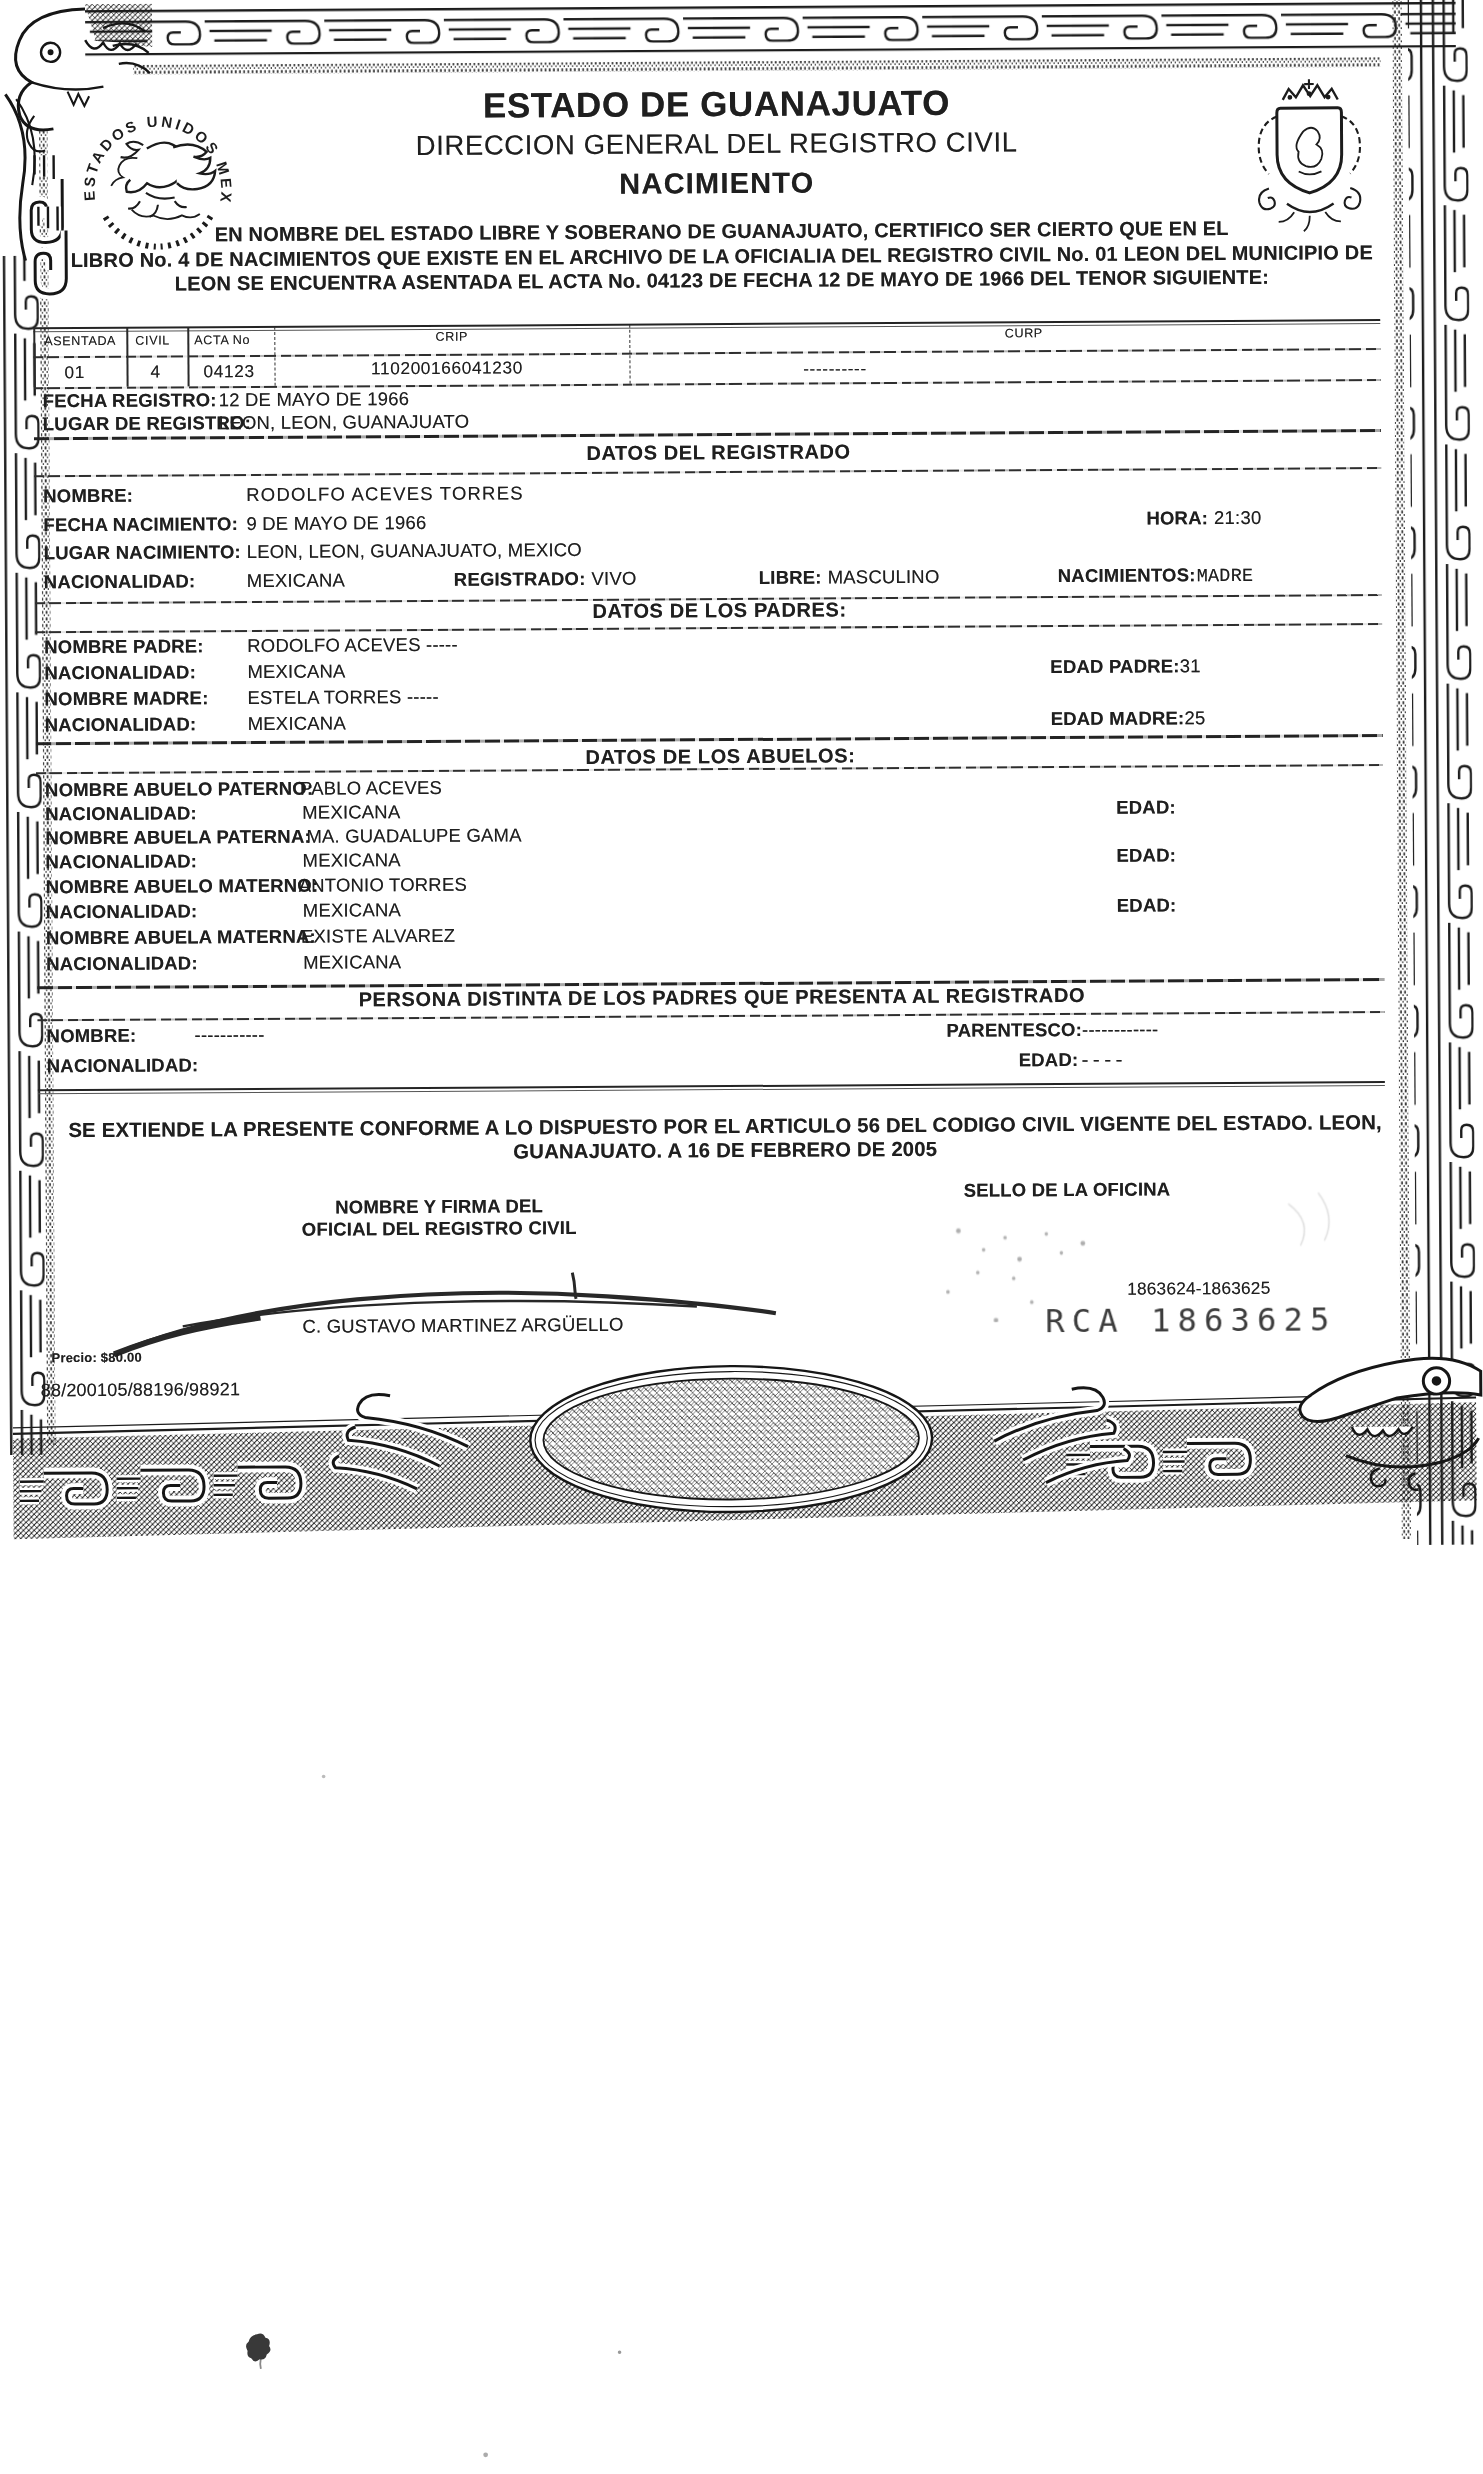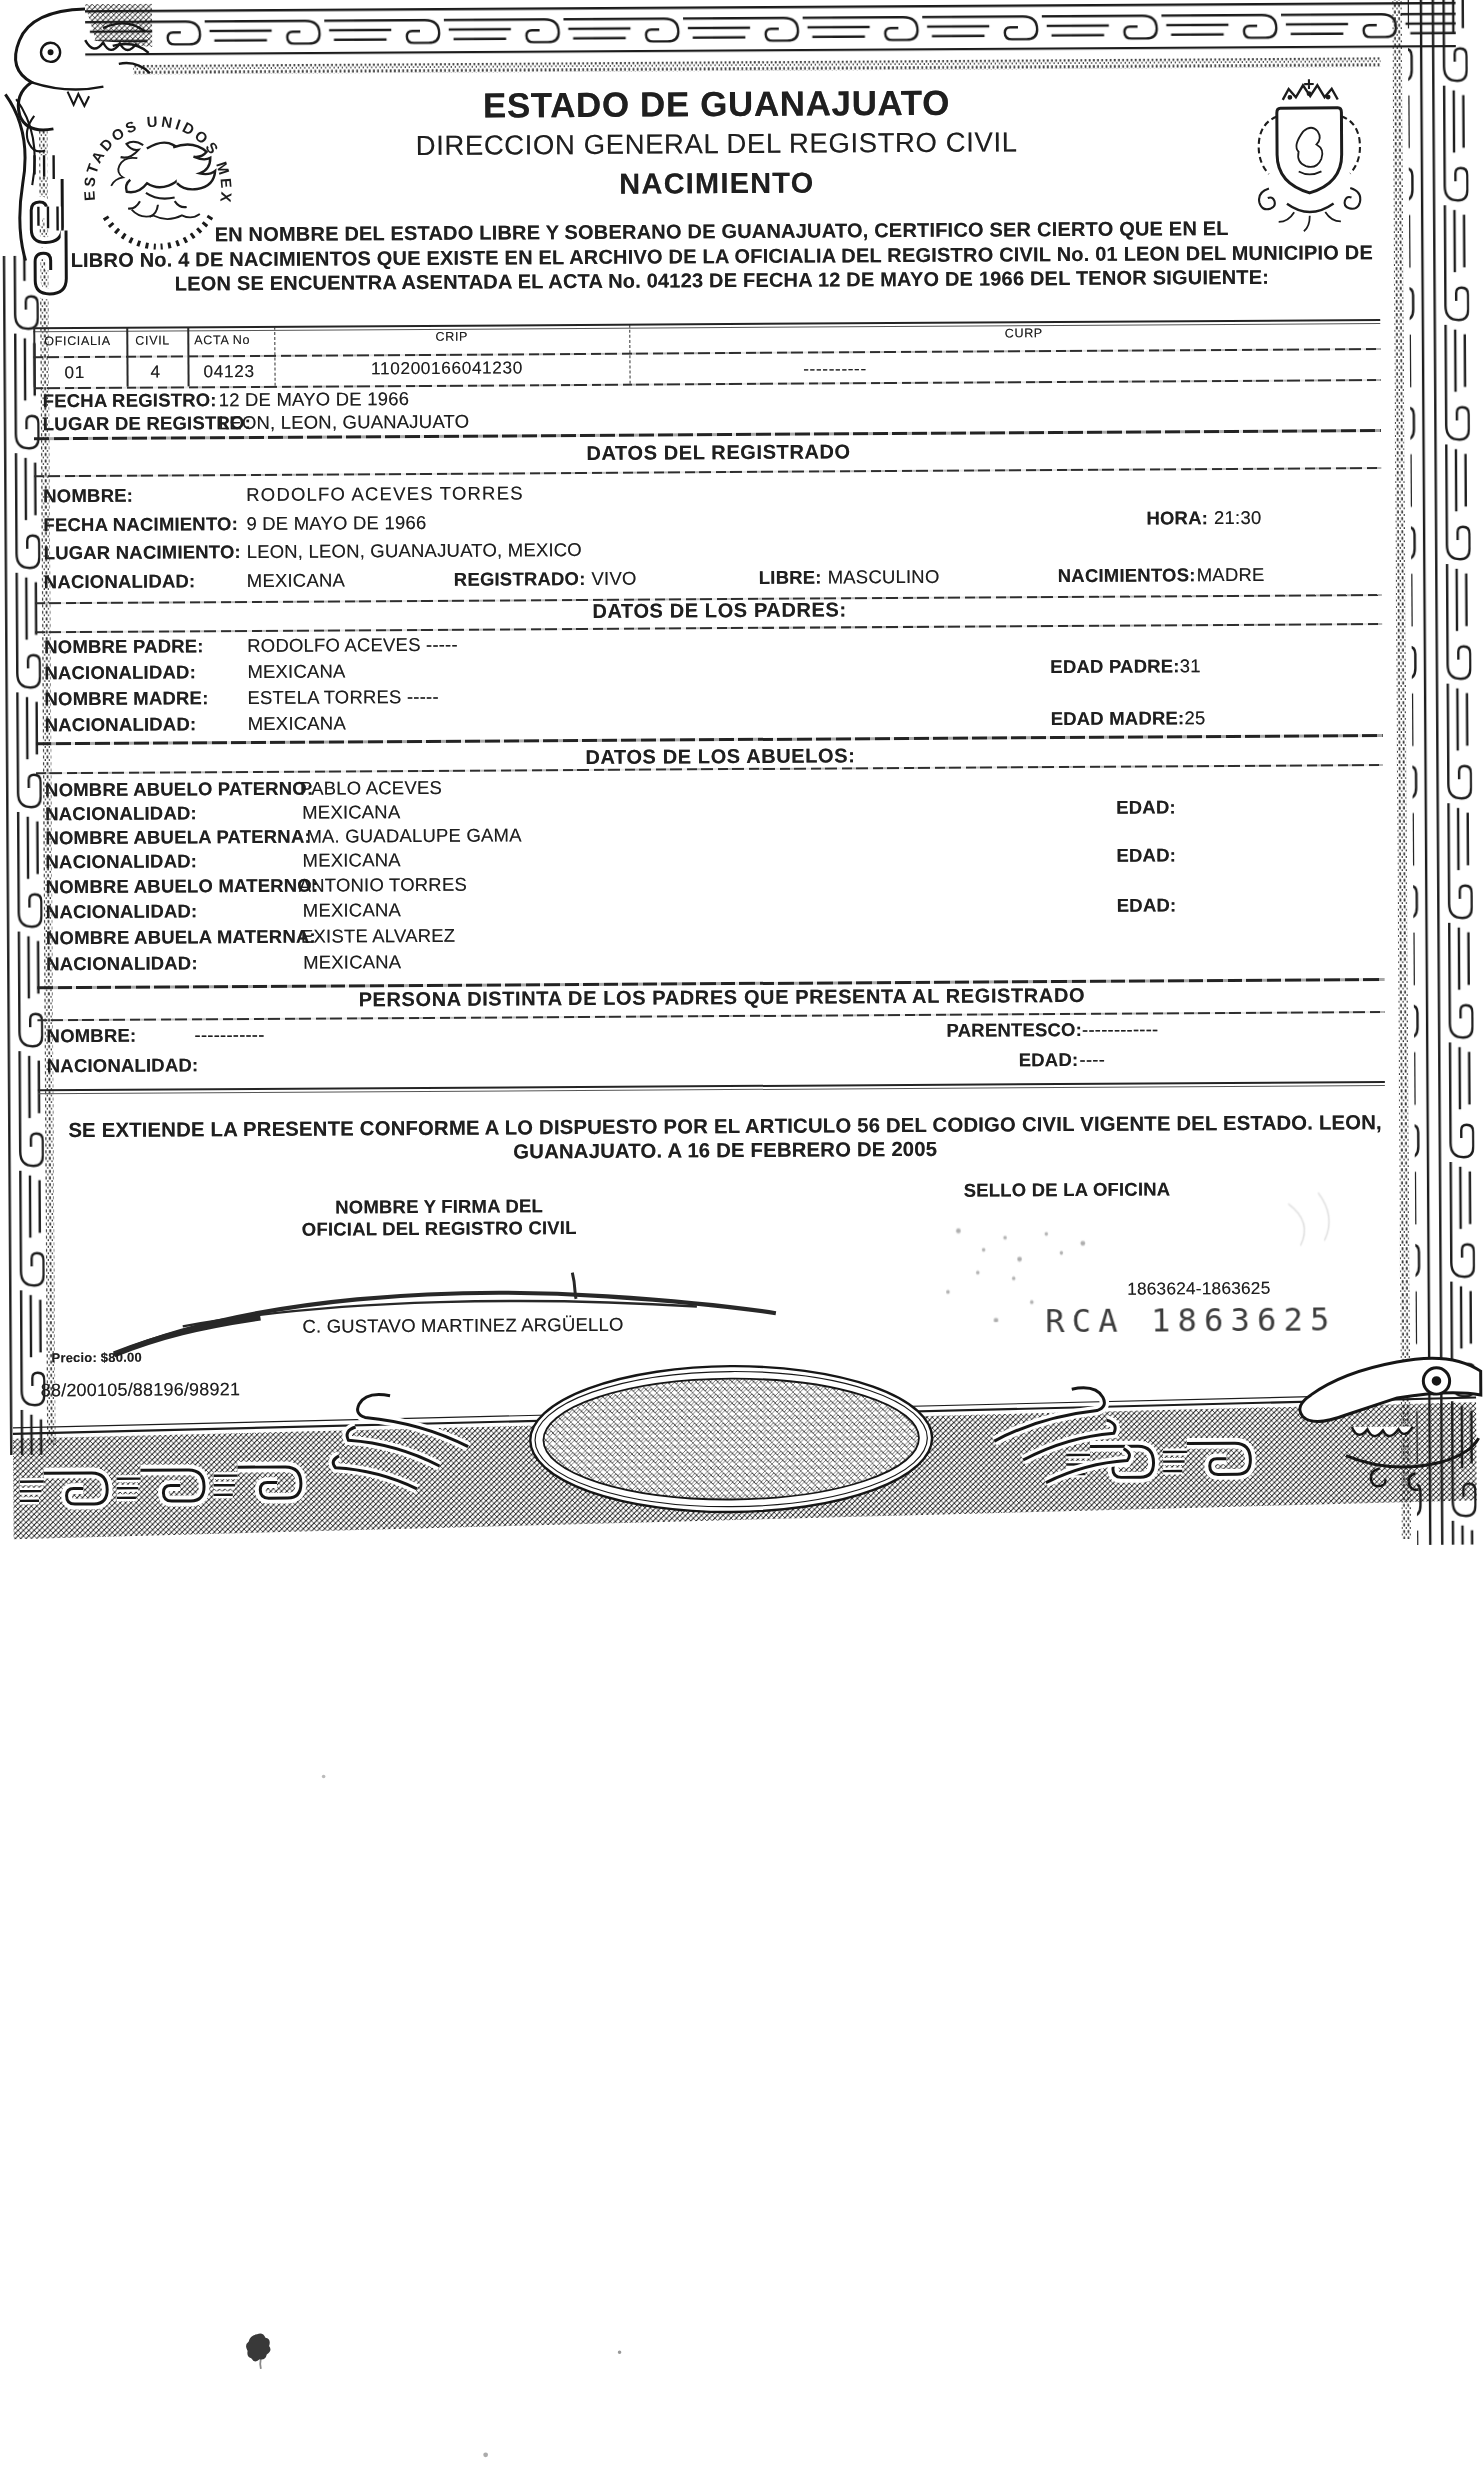--- a/index.html
+++ b/index.html
@@ -4,21 +4,21 @@
 <style>
   html,body{margin:0;padding:0;background:#ffffff;}
   #sheet{position:relative;width:1483px;height:2475px;background:#fff;overflow:hidden;
          font-family:"Liberation Sans",sans-serif;color:#1f1f1f;}
   .tilt{position:absolute;inset:0;transform:rotate(-0.35deg);transform-origin:742px 777px;}
   #decor{position:absolute;left:0;top:0;}
   .t{position:absolute;font-size:18.5px;white-space:nowrap;letter-spacing:0.2px;
      text-shadow:0 0 0.6px rgba(25,25,25,.55);}
   .lbl{font-weight:700;}
   .gap{margin-left:6px;}
-  .tight{margin-left:1.2px;}
+  .tight{margin-left:1.2px;font-family:Liberation Mono, monospace;}
   .sec{position:absolute;left:53px;width:1335px;text-align:center;font-weight:700;
        font-size:20px;letter-spacing:0.6px;white-space:nowrap;text-shadow:0 0 0.6px rgba(25,25,25,.55);}
   .hdr-title{position:absolute;left:53px;width:1335px;text-align:center;font-size:35px;
        font-weight:700;letter-spacing:0.6px;text-shadow:0 0 0.6px rgba(25,25,25,.6);}
   .hdr-sub{position:absolute;left:53px;width:1335px;text-align:center;font-size:27.5px;
        font-weight:400;letter-spacing:0.6px;text-shadow:0 0 0.6px rgba(25,25,25,.5);}
   .hdr-doc{position:absolute;left:53px;width:1335px;text-align:center;font-size:29px;
        font-weight:700;letter-spacing:1.2px;text-shadow:0 0 0.6px rgba(25,25,25,.6);}
   .cert{position:absolute;left:55px;width:1340px;text-align:center;font-size:20px;
        font-weight:700;line-height:24.5px;letter-spacing:0.2px;text-shadow:0 0 0.6px rgba(25,25,25,.55);}
@@ -238,21 +238,21 @@
   <div>LEON SE ENCUENTRA ASENTADA EL ACTA No. 04123 DE FECHA 12 DE MAYO DE 1966 DEL TENOR SIGUIENTE:</div>
 </div>
 
 <div class="solid" style="left:36px;top:323px;width:1347px;height:2.4px"></div>
 <div class="solid" style="left:36px;top:327px;width:1347px;height:1.2px;background:#555"></div>
 <div class="vline" style="left:36px;top:324px;height:59px"></div>
 <div class="vline" style="left:129px;top:324px;height:59px"></div>
 <div class="vline" style="left:190px;top:324px;height:59px"></div>
 <div class="vdash" style="left:277px;top:324px;height:59px"></div>
 <div class="vdash" style="left:632px;top:324px;height:59px"></div>
-<div class="th" style="left:47px;top:330px">OFICIALIA</div>
+<div class="th" style="left:47px;top:330px">ASENTADA</div>
 <div class="th" style="left:138px;top:330px">CIVIL</div>
 <div class="th" style="left:197px;top:330px">ACTA No</div>
 <div class="th ctr" style="left:335px;top:328px;width:239px">CRIP</div>
 <div class="th ctr" style="left:907px;top:328px;width:239px">CURP</div>
 <div class="dash" style="top:352px"></div>
 <div class="tv" style="left:67px;top:358px">01</div>
 <div class="tv" style="left:153px;top:358px">4</div>
 <div class="tv" style="left:206px;top:358px">04123</div>
 <div class="tv ctr" style="left:330px;top:356px;width:239px">110200166041230</div>
 <div class="tv ctr" style="left:718px;top:359px;width:239px">----------</div>

